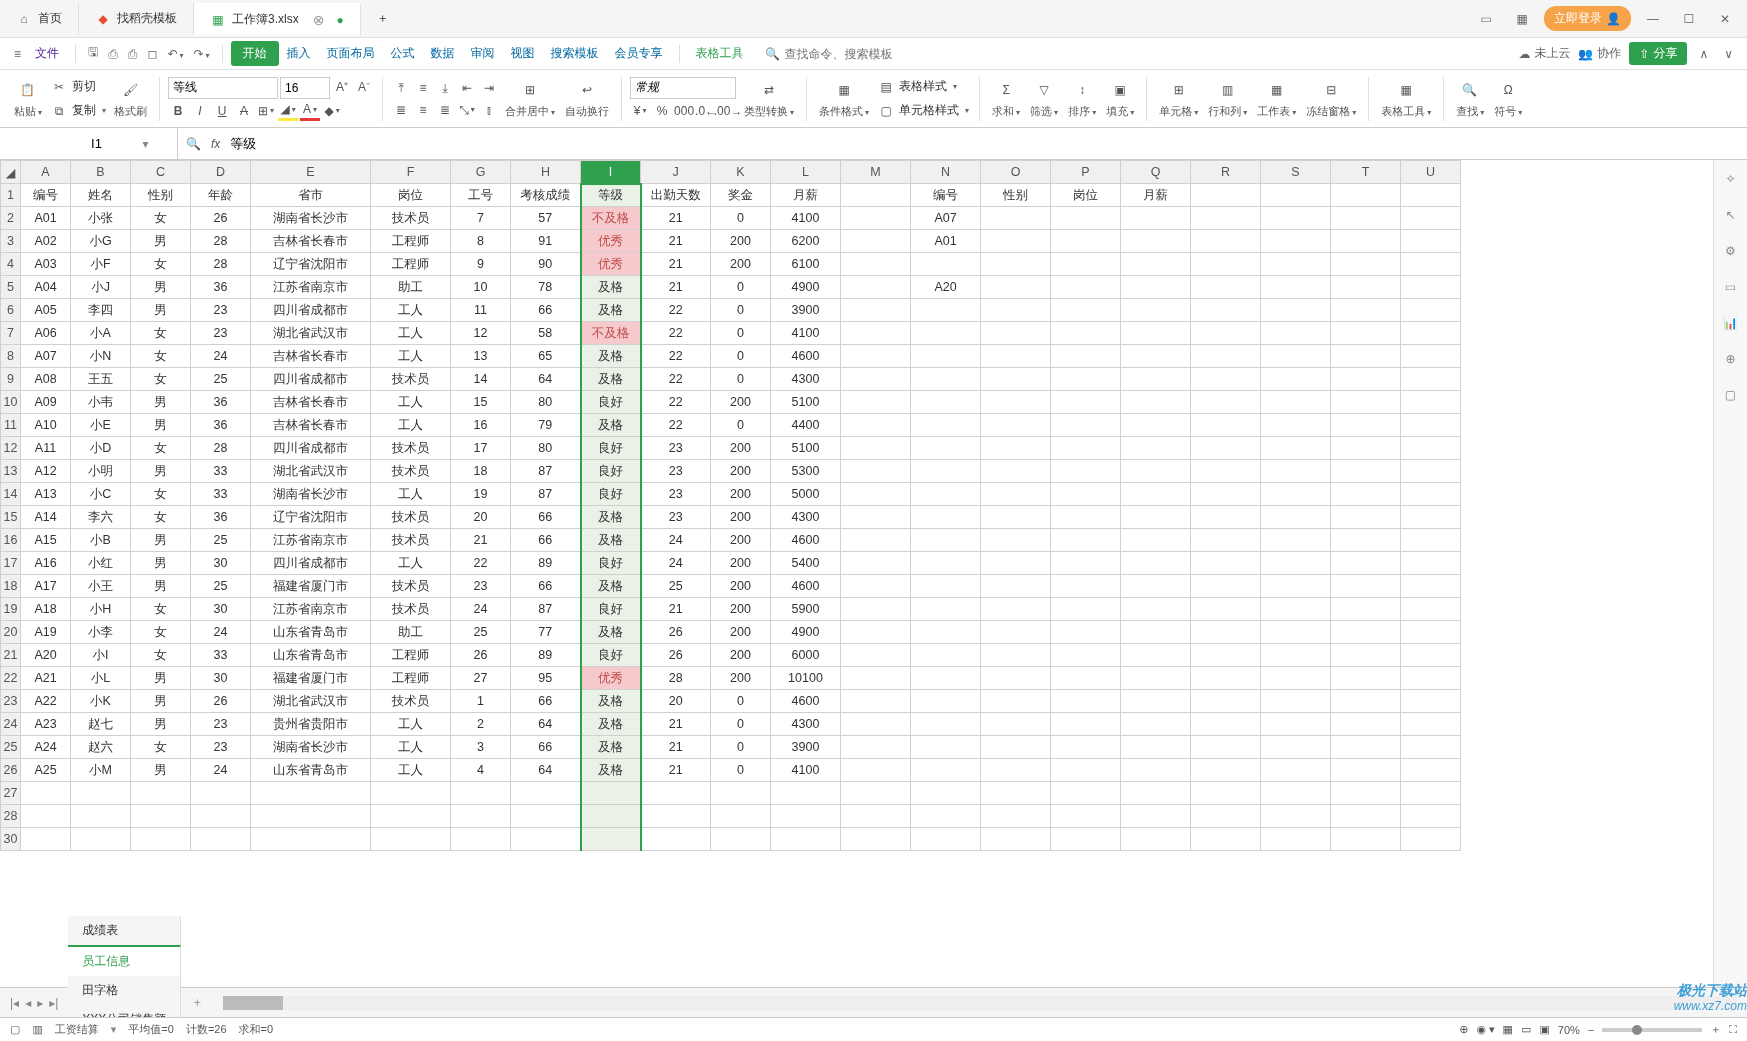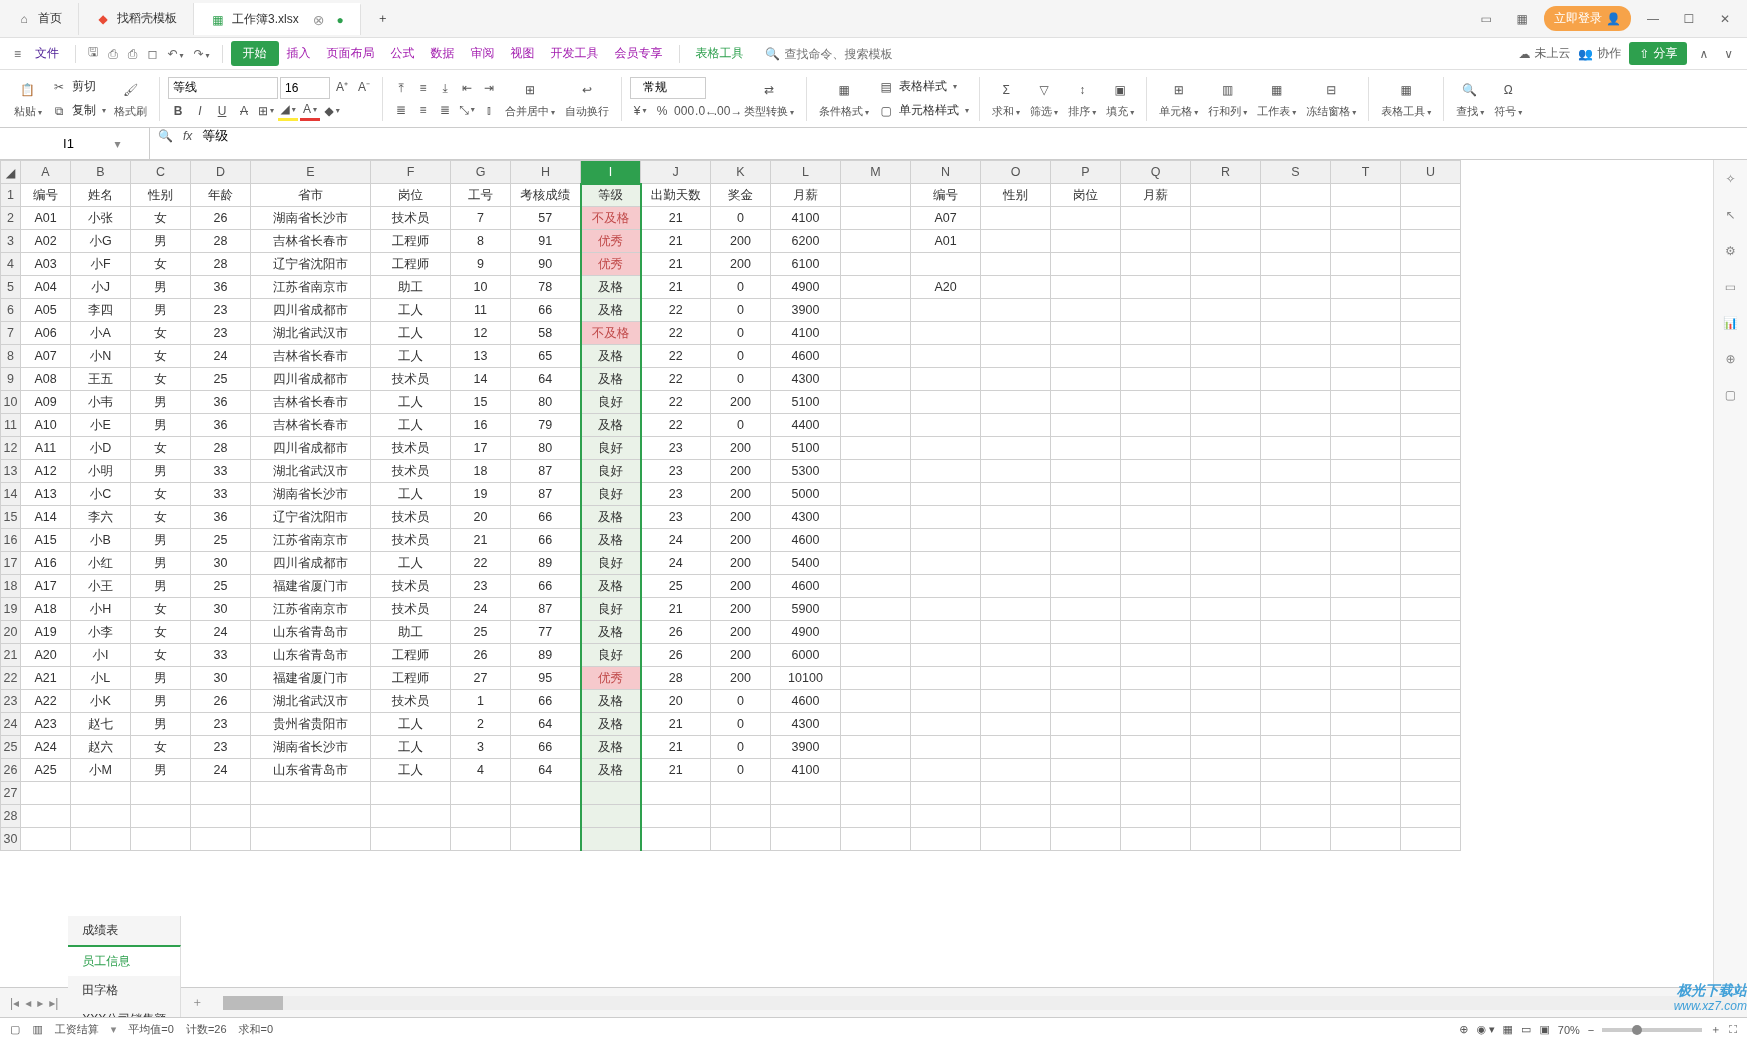--- a/index.html
+++ b/index.html
@@ -10,21 +10,21 @@
 .tab { height:32px; padding:0 16px; display:flex; align-items:center; gap:6px; border-right:1px solid #e0e0e0; background:#f5f5f5; cursor:pointer; }
 .tab.active { background:#fff; border-top:2px solid #fff; }
 .tab-icon { width:16px; height:16px; display:inline-flex; align-items:center; justify-content:center; }
 .tab-close { margin-left:8px; color:#999; font-size:14px; }
 .titlebar-right { margin-left:auto; display:flex; align-items:center; gap:8px; padding-right:8px; }
 .login-btn { background:#f7a349; color:#fff; padding:4px 10px; border-radius:12px; display:flex; align-items:center; gap:4px; font-size:12px; }
 .win-btn { width:28px; height:28px; display:flex; align-items:center; justify-content:center; color:#666; cursor:pointer; }
 
 
 .menubar { height:32px; display:flex; align-items:center; gap:2px; padding:0 10px; border-bottom:1px solid #e0e0e0; }
-.menu-btn { padding:4px 8px; cursor:pointer; color:#a21caf; }
+.menu-btn { padding:4px 8px; cursor:pointer; color:#0369a1; }
 .menu-btn.file { color:#4c1d95; }
 .menu-btn.active { background:#2ea04e; color:#fff; border-radius:3px; padding:4px 12px; }
 .menu-btn.highlight { color:#2ea04e; }
 .menu-sep { width:1px; height:18px; background:#ddd; margin:0 6px; }
 .qa-icon { color:#666; margin:0 4px; }
 .search-box { border:none; background:transparent; width:120px; padding:2px; font-size:12px; }
 .menubar-right { margin-left:auto; display:flex; align-items:center; gap:8px; }
 .cloud { color:#666; display:flex; align-items:center; gap:4px; }
 .share-btn { background:#2ea04e; color:#fff; padding:3px 10px; border-radius:3px; display:flex; align-items:center; gap:4px; }
 
@@ -32,27 +32,27 @@
 .ribbon { height:58px; display:flex; align-items:center; padding:0 10px; border-bottom:1px solid #ccc; gap:2px; }
 .rgroup-col { display:flex; flex-direction:column; gap:2px; }
 .rsep { width:1px; height:44px; background:#e0e0e0; margin:0 6px; }
 .rbtn-big { display:flex; flex-direction:column; align-items:center; gap:2px; cursor:pointer; padding:2px 4px; }
 .rbtn-sm { display:flex; align-items:center; gap:4px; cursor:pointer; padding:2px; }
 .ricon { width:18px; height:18px; display:flex; align-items:center; justify-content:center; color:#555; }
 .ricon-lg { width:24px; height:24px; }
 .rlabel { font-size:11px; color:#555; }
 .font-select { border:1px solid #ccc; height:22px; padding:0 4px; width:110px; font-size:12px; }
 .size-select { border:1px solid #ccc; height:22px; padding:0 4px; width:50px; font-size:12px; }
-.num-select { border:1px solid #ccc; height:22px; padding:0 12px; width:76px; font-size:12px; }
+.num-select { border:1px solid #ccc; height:22px; padding:0 4px; width:106px; font-size:12px;font-style:italic; }
 .fmt-row { display:flex; gap:2px; }
 .fmt-btn { width:20px; height:20px; display:flex; align-items:center; justify-content:center; cursor:pointer; color:#555; }
 .dd-arrow::after { content:"▾"; font-size:8px; margin-left:2px; color:#666; }
 
 
-.fbar { height:32px; display:flex; align-items:flex-start; border-bottom:1px solid #ccc; }
+.fbar { height:32px; display:flex; align-items:center; border-bottom:1px solid #ccc;padding-left:28px; }
 .namebox { width:150px; height:100%; border-right:1px solid #ccc; display:flex; align-items:center; justify-content:center; gap:6px; padding:0 8px; }
 .namebox input { border:none; width:80px; text-align:center; font-size:13px; }
 .fbar-body { flex:1; display:flex; align-items:center; padding:0 8px; gap:10px; }
 .fbar-body input { border:none; flex:1; font-size:13px; }
 
 
 .grid-wrap { position:absolute; top:160px; left:0; right:34px; bottom:54px; overflow:hidden; }
 .grid { border-collapse:collapse; table-layout:fixed; }
 .grid th, .grid td { border:1px solid #d0d0d0; height:23px; text-align:center; font-size:12.5px; font-weight:normal; }
 .grid th { background:#f0f0f0; color:#555; }
@@ -141,21 +141,21 @@
   <span class="qa-icon dd-arrow">↷</span>
   <span class="menu-sep"></span>
   <div id="menu-items" style="display: inline-flex;">
       <span class="menu-btn active">开始</span>
       <span class="menu-btn">插入</span>
       <span class="menu-btn">页面布局</span>
       <span class="menu-btn">公式</span>
       <span class="menu-btn">数据</span>
       <span class="menu-btn">审阅</span>
       <span class="menu-btn">视图</span>
-      <span class="menu-btn">开发工具</span>
+      <span class="menu-btn">搜索模板</span>
       <span class="menu-btn">会员专享</span>
     </div>
   <span class="menu-sep"></span>
   <span class="menu-btn highlight">表格工具</span>
   <span style="margin-left:12px;color:#999;">🔍</span>
   <input class="search-box" placeholder="查找命令、搜索模板" style="">
   <div class="menubar-right">
     <span class="cloud">
       <span>☁</span>
       <span>未上云</span>

